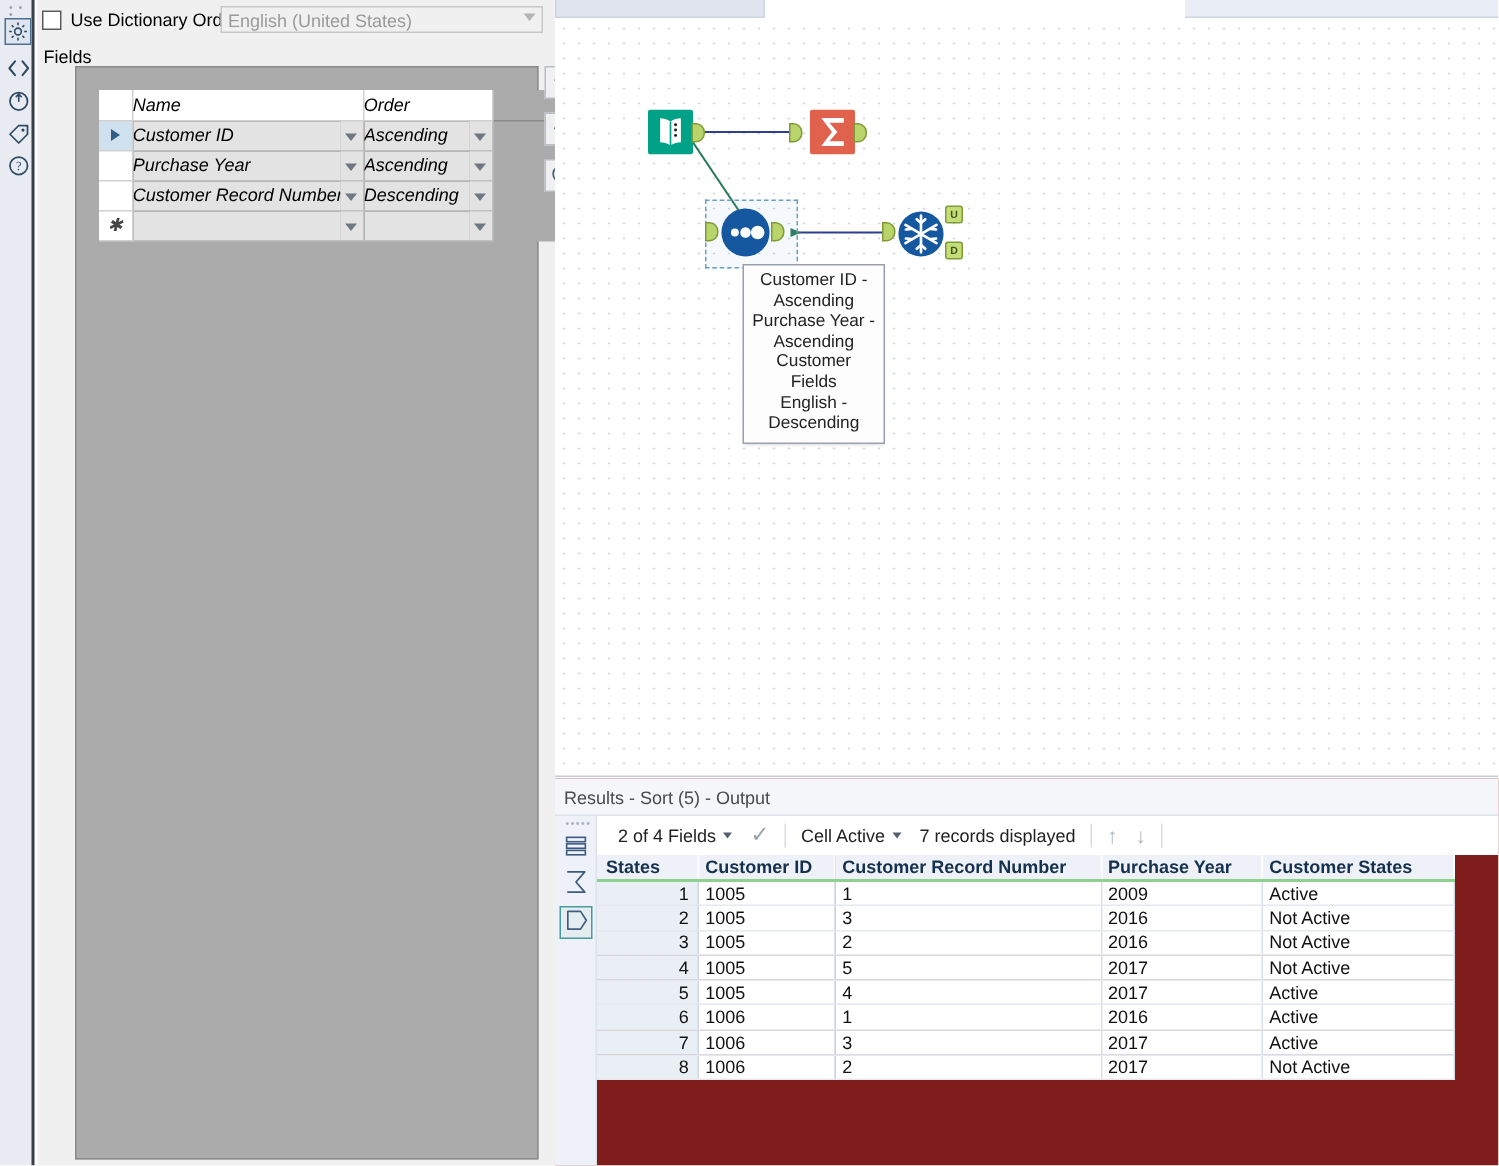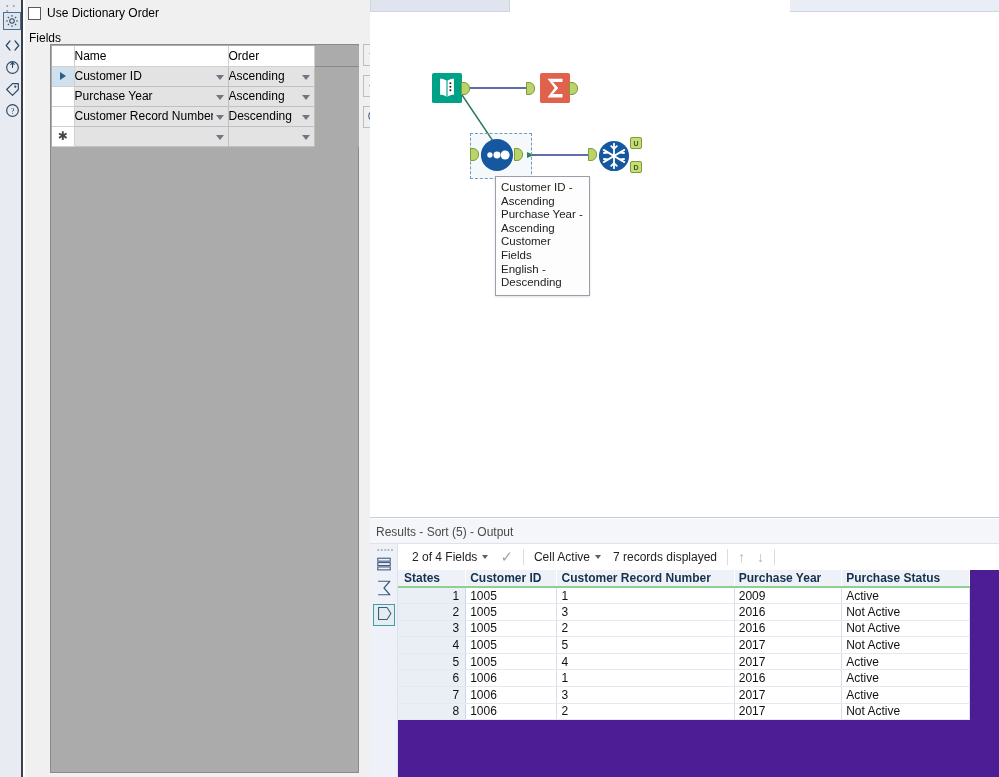--- a/index.html
+++ b/index.html
@@ -66,21 +66,22 @@
   .fields-lbl {
     position: absolute; left: 4px; top: 31px; font-size: 12px; color: #000;
   }
 
   
   .grid-wrap {
     position: absolute; left: 25px; top: 44px;
     width: 309px; height: 729px;
     background: #ababab;
     border: 1px solid #8a8a8a;
-    padding: 1px;
+    padding: 15px;
+    font-style: italic;
   }
   table.grid { border-collapse: collapse; width: 307px; table-layout: fixed; }
   table.grid th, table.grid td { padding: 0; margin: 0; }
   .col-sel { width: 22px; }
   .col-name { width: 139px; }
   .col-namedd { width: 15px; }
   .col-order { width: 71px; }
   .col-orderdd { width: 15px; }
   .col-pad { width: 45px; }
 
@@ -177,21 +178,21 @@
     position: absolute;
     background: #fdfdfd; border: 1px solid #9aa0ab;
     font-size: 11.5px; color: #222; line-height: 13.6px;
     padding: 4px 5px 5px 5px;
     box-shadow: 0 1px 2px rgba(0,0,0,0.12);
   }
 
   
   .results {
     position: absolute; left: 370px; top: 519px; width: 629px; height: 258px;
-    background: #4c1d95;
+    background: #7f1d1d;
   }
   .res-title {
     position: absolute; left: 0; top: 0; width: 629px; height: 25px;
     background: #f4f6fa; border-bottom: 1px solid #dde2ec;
     font-size: 12px; color: #4a4a4a; padding: 6px 0 0 6px;
   }
   .res-rail {
     position: absolute; left: 0; top: 25px; width: 28px; height: 233px;
     background: #eef1f7; border-right: 1px solid #dde2ec;
   }
@@ -305,20 +306,24 @@
       </span>
     </div>
   </div>
 
   <div class="cfg">
 
     <div class="cfg-top">
       <div class="chk-row">
         <span class="chkbox"></span>
         <span class="chk-label">Use Dictionary Order</span>
+      </div>
+      <div class="lang-select">
+        <span>English (United States)</span>
+        <span class="caret"></span>
       </div>
     </div>
 
     <div class="fields-lbl">Fields</div>
 
     <div class="grid-wrap">
       <table class="grid">
         <colgroup>
           <col class="col-sel">
             <col class="col-name">
@@ -462,21 +467,21 @@
             <path d="M17 4v26M6 10.5l22 13M28 10.5l-22 13"></path>
             <path d="M17 9.3l-3 -2.8M17 9.3l3 -2.8M17 24.7l-3 2.8M17 24.7l3 2.8"></path>
             <path d="M10.2 13.4l-3.9 .4M10.2 20.6l-3.9 -.4M23.8 13.4l3.9 .4M23.8 20.6l3.9 -.4"></path>
           </g>
         </svg>
       </span>
       <div class="anchor-lbl" style="left:38px;top:-3px">U</div>
       <div class="anchor-lbl" style="left:38px;top:21px">D</div>
     </div>
 
-    <div class="tooltip" style="left:125px;top:163px;width:95px;">
+    <div class="tooltip" style="left:125px;top:163px;width:95px;text-align:center;">
       <div>Customer ID -</div>
       <div>Ascending</div>
       <div>Purchase Year -</div>
       <div>Ascending</div>
       <div>Customer Fields</div>
       <div>English -</div>
       <div>Descending</div>
     </div>
   </div>
 
@@ -548,21 +553,21 @@
             <col class="w-crn">
             <col class="w-py">
             <col class="w-cs">
         </colgroup>
         <thead>
           <tr>
             <th class="rec">States</th>
             <th>Customer ID</th>
             <th>Customer Record Number</th>
             <th>Purchase Year</th>
-            <th>Purchase Status</th>
+            <th>Customer States</th>
           </tr>
         </thead>
         <tbody>
           <tr>
             <td class="rec">1</td>
             <td>1005</td>
             <td>1</td>
             <td>2009</td>
             <td>Active</td>
           </tr>

